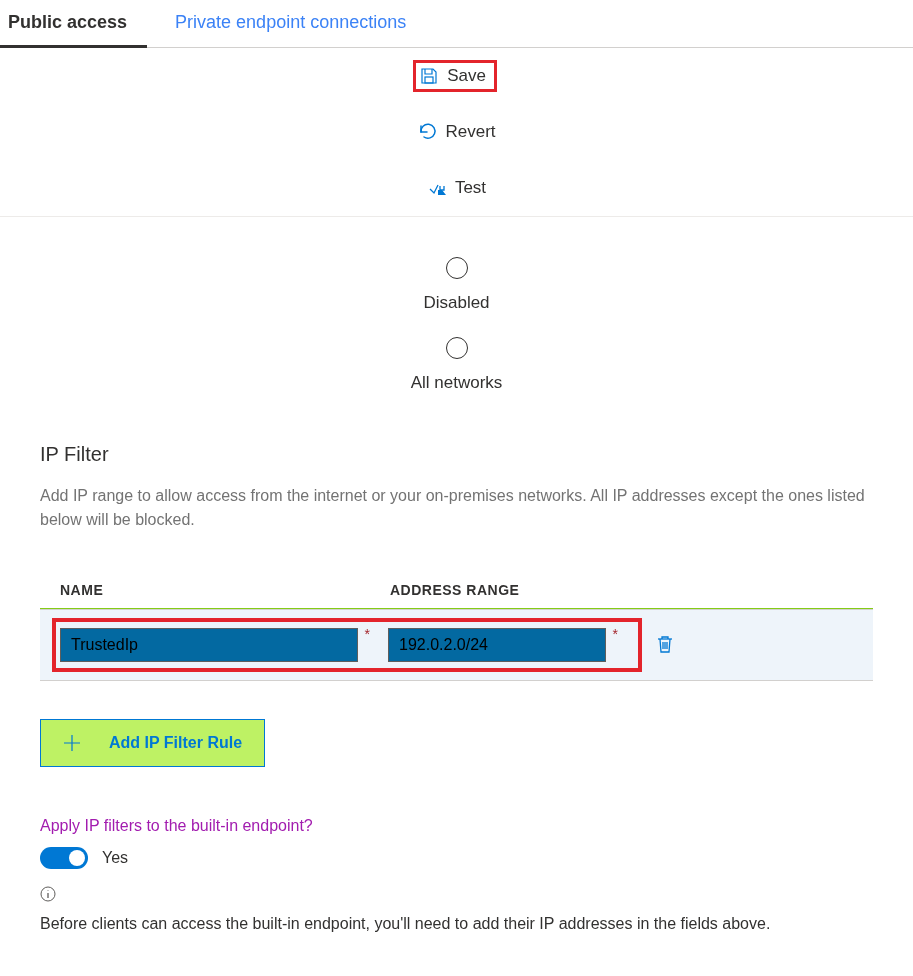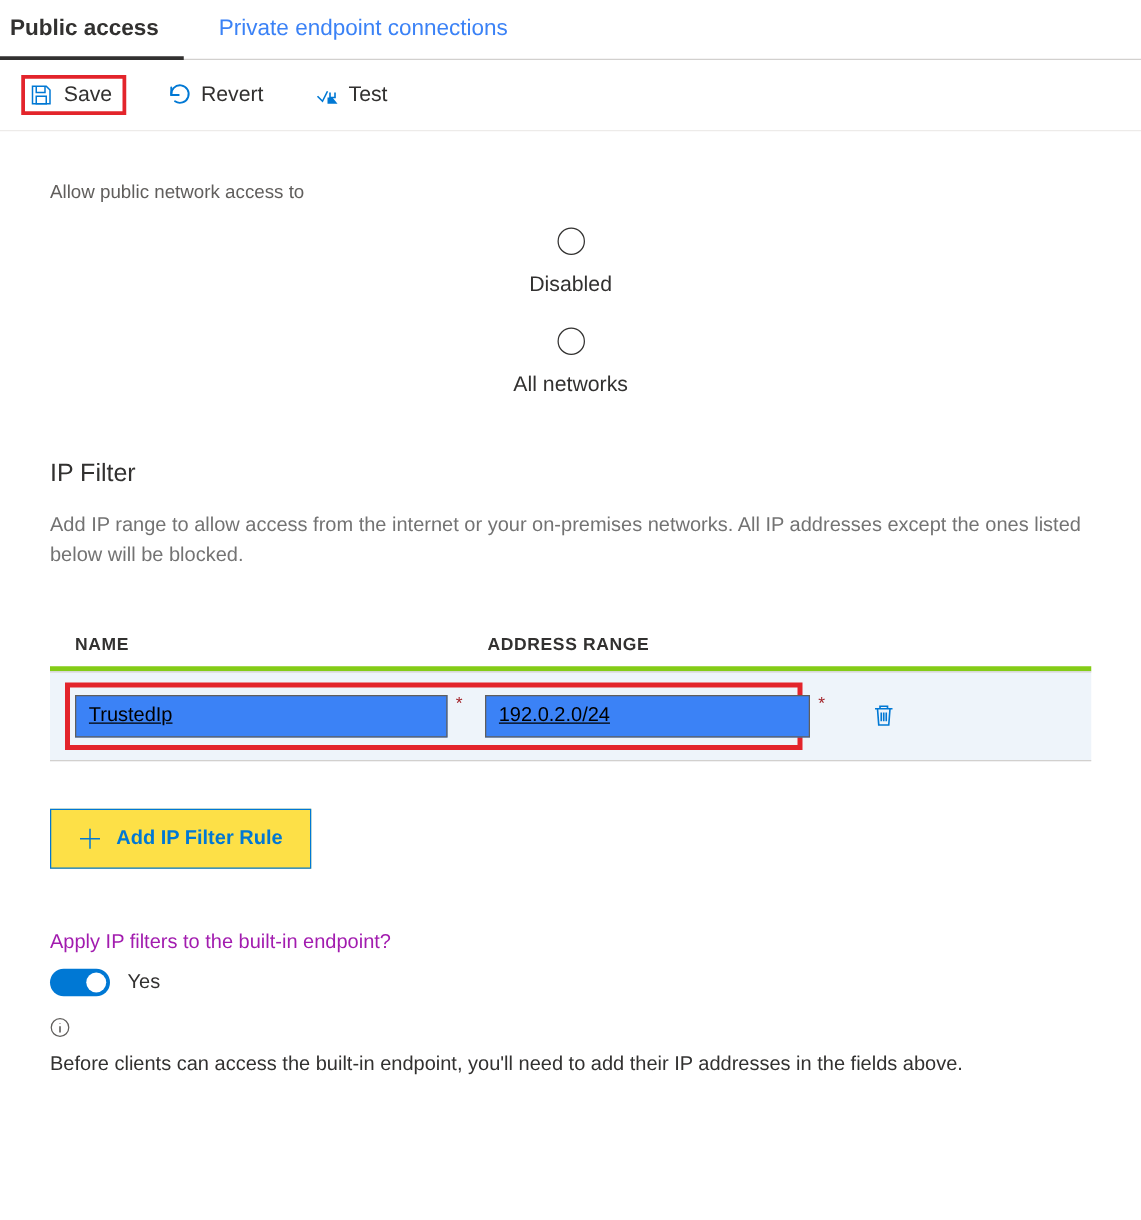--- a/index.html
+++ b/index.html
@@ -30,20 +30,21 @@
     color: #323130;
     font-weight: 600;
     border-bottom-color: #323130;
   }
   .toolbar {
     display: flex;
     align-items: center;
     padding: 12px 20px;
     border-bottom: 1px solid #edebe9;
     gap: 24px;
+    flex-direction: column;
   }
   .toolbar-btn {
     display: flex;
     align-items: center;
     gap: 8px;
     cursor: pointer;
     padding: 6px 8px;
     font-size: 17px;
   }
   .toolbar-btn svg { flex-shrink: 0; }
@@ -100,21 +101,21 @@
   }
   .section-desc {
     font-size: 16px;
     line-height: 1.5;
     margin-bottom: 40px;
     color: #737373;
   }
   .table-header {
     display: flex;
     padding: 10px 20px;
-    border-bottom: 4px solid #84cc16;
+    border-bottom: 1px solid #84cc16;
     font-weight: 600;
     font-size: 14px;
     letter-spacing: 0.5px;
   }
   .col-name { width: 330px; }
   .col-addr { width: 260px; }
   .table-row {
     background: #eef4fa;
     padding: 18px 20px;
     display: flex;
@@ -134,44 +135,43 @@
   }
   .input-wrap {
     position: relative;
     margin-right: 30px;
   }
   .text-input {
     border: 1px solid #605e5c;
     padding: 7px 10px;
     font-size: 16px;
     font-family: inherit;
-    background: #3b82f6;
-    text-decoration: underline;
+    background: #0369a1;
   }
   .input-name { width: 298px; }
-  .input-addr { width: 260px; }
+  .input-addr { width: 218px; }
   .required {
     color: #a4262c;
     position: absolute;
     top: -2px;
     right: -12px;
     font-size: 14px;
   }
   .trash-btn {
     margin-left: 20px;
     cursor: pointer;
     color: #0078d4;
   }
   .add-btn {
     display: inline-flex;
     align-items: center;
-    gap: 12px;
+    gap: 28px;
     border: 1px solid #0078d4;
     color: #0078d4;
-    background: #fde047;
+    background: #bef264;
     padding: 14px 22px;
     font-size: 16px;
     font-weight: 600;
     cursor: pointer;
     margin-top: 38px;
   }
   .apply-section {
     margin-top: 50px;
   }
   .apply-label {
@@ -245,21 +245,20 @@
       <path d="M3 11 L7 15 L11 7"></path>
       <path d="M11 12 L11 17 L19 17 L15 12 Z" fill="#0078d4" stroke="none"></path>
       <path d="M13 8 L13 12 L17 12 L17 8"></path>
     </svg>
     <span>Test</span>
   </div>
 </div>
 
 <div class="content">
 
-  <div class="section-label">Allow public network access to</div>
 
   <div class="radio-group">
     <div class="radio-item">
       <div class="radio-circle"></div>
       <span>Disabled</span>
     </div>
     <div class="radio-item">
       <div class="radio-circle"></div>
       <span>All networks</span>
     </div>

